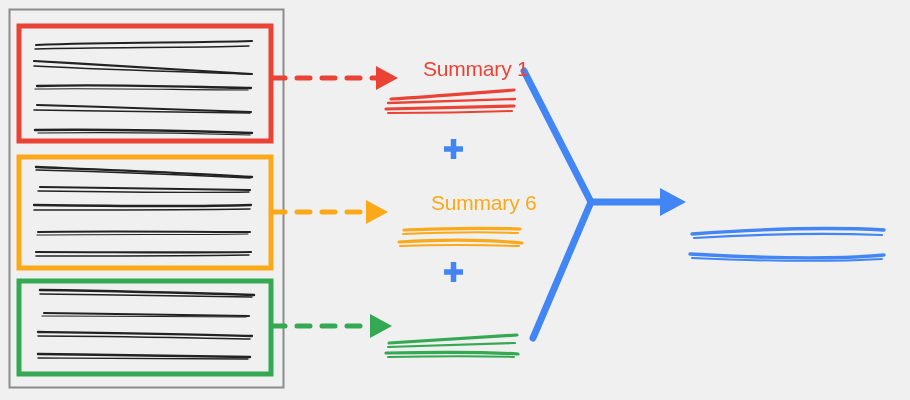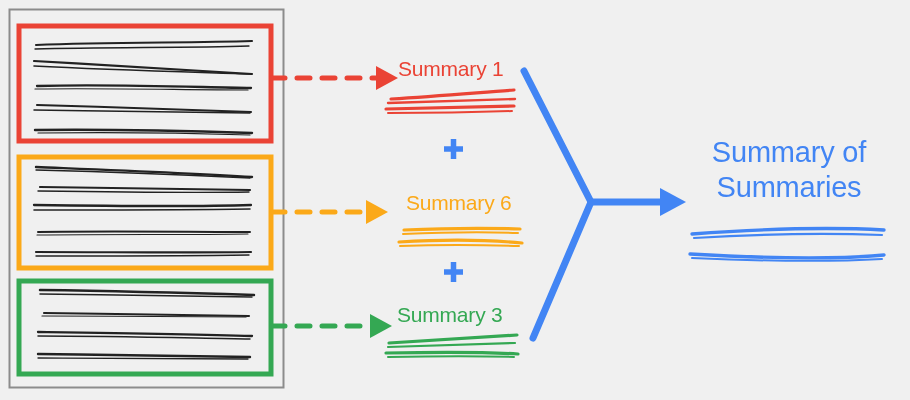--- a/index.html
+++ b/index.html
@@ -25,20 +25,21 @@
     width: 910px;
     height: 400px;
     overflow: visible;
   }
   .label {
     position: absolute;
     white-space: nowrap;
     font-family: "Liberation Sans", sans-serif;
     font-weight: 400;
     letter-spacing: -0.2px;
+    margin-left: 25px;
   }
   .summary-label {
     font-size: 21px;
   }
   .final-label {
     font-size: 29px;
     text-align: center;
     line-height: 1.22;
     white-space: normal;
     font-weight: 500;
@@ -152,20 +153,15 @@
       <line x1="444" y1="272" x2="463" y2="272"></line>
       <line x1="453.5" y1="262" x2="453.5" y2="282"></line>
     </g>
 
   </svg>
 
   <div class="label summary-label" style="left:398px; top:57px; color:#EA4335;">Summary 1</div>
 
   <div class="label summary-label" style="left:406px; top:191px; color:#FBA919;">Summary 6</div>
 
-  <div class="label summary-label" style="left:397px; top:303px; color:#34A853;">Summary 3</div>
 
-  <div class="label final-label" style="left:692px; top:135px; width:194px; color:#4285F4;">
-    <span>Summary of</span><br>
-    <span>Summaries</span>
-  </div>
 
 </div>
 
 </body></html>

